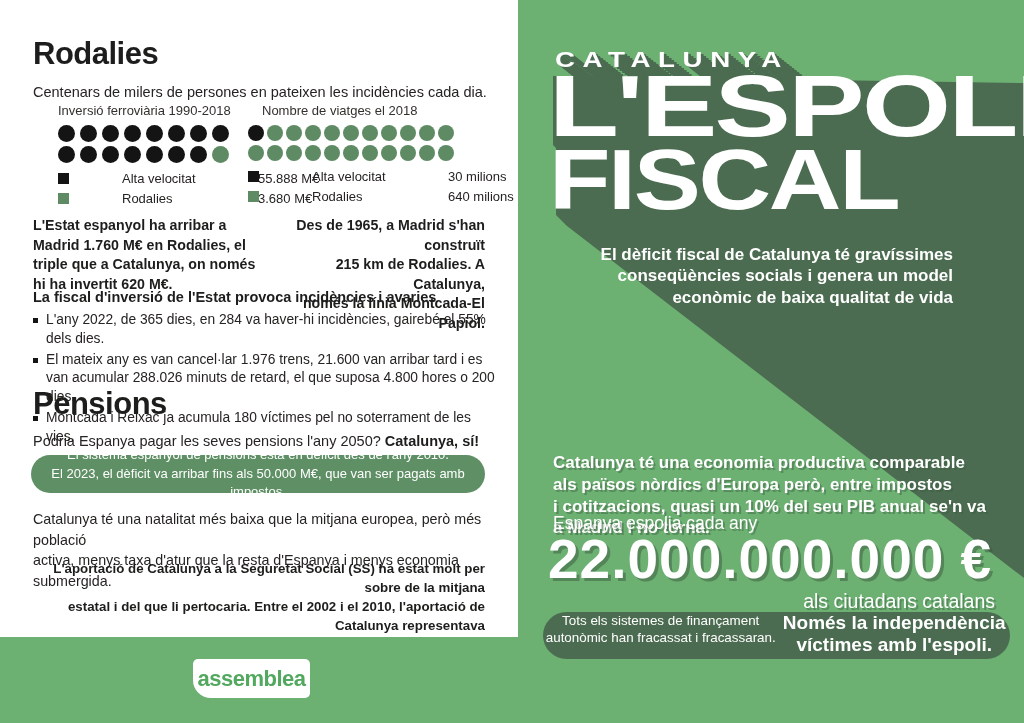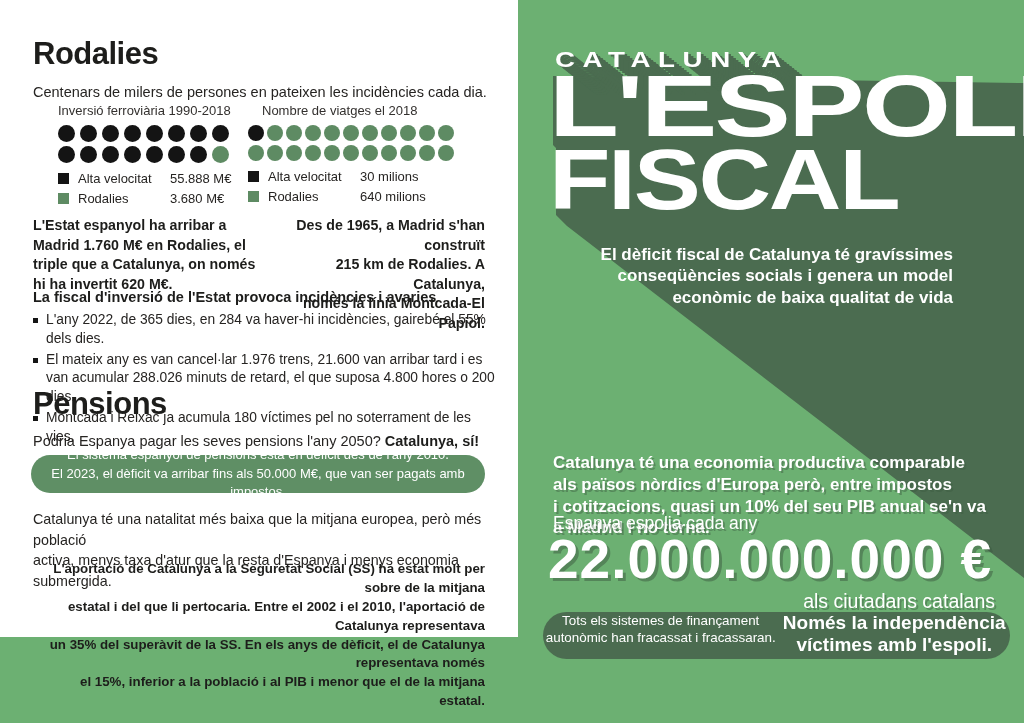--- a/index.html
+++ b/index.html
@@ -16,21 +16,21 @@
   #chart-1{left:248px;}
   .chart-title{font-size:13px;color:#33302e;margin-bottom:7px;}
   #chart-1 .chart-title{margin-left:14px;}
   .dots-row{display:flex;gap:5px;margin-bottom:4px;}
   #chart-1 .dots-row{gap:3px;}
   .dot{width:17px;height:17px;border-radius:50%;}
   #chart-1 .dot{width:16px;height:16px;}
   .dot-black{background:#141414;}
   .dot-green{background:#5e8b63;}
   .legend{margin-top:8px;}
-  .legend-row{display:flex;align-items:center;margin-bottom:5px;font-size:13px;color:#262422;}
+  .legend-row{display:flex;align-items:center;margin-bottom:5px;font-size:13px;color:#262422;gap:44px;}
   .legend-swatch{width:11px;height:11px;margin-right:9px;flex:none;}
   .legend-swatch.black{background:#141414;}
   .legend-swatch.green{background:#5e8b63;}
   .legend-label{width:92px;}
   .two-col{position:absolute;left:33px;top:216px;width:452px;display:flex;}
   .col-a{width:243px;font-size:14.2px;font-weight:bold;color:#1d1d1b;line-height:1.38;}
   .col-b{width:200px;margin-left:auto;font-size:14.2px;font-weight:bold;color:#1d1d1b;line-height:1.38;text-align:right;}
   .inc-heading{position:absolute;left:33px;top:289px;font-size:14.5px;font-weight:bold;color:#1d1d1b;}
   .bullets{position:absolute;left:33px;top:311px;width:462px;}
   .bullet{display:flex;font-size:13.8px;color:#262422;line-height:1.36;margin-bottom:2px;}
@@ -207,20 +207,25 @@
       <div>activa, menys taxa d'atur que la resta d'Espanya i menys economia submergida.</div>
     </div>
 
     <div class="para2">
       <div>L'aportació de Catalunya a la Seguretat Social (SS) ha estat molt per sobre de la mitjana</div>
       <div>estatal i del que li pertocaria. Entre el 2002 i el 2010, l'aportació de Catalunya representava</div>
       <div>un 35% del superàvit de la SS. En els anys de dèficit, el de Catalunya representava només</div>
       <div>el 15%, inferior a la població i al PIB i menor que el de la mitjana estatal.</div>
     </div>
 
+    <div class="green-strip">
+      <div class="assemblea-box">
+        <span class="assemblea-text">assemblea</span>
+      </div>
+    </div>
   </div>
 
   <div class="right-panel">
     <div class="wedge"></div>
 
     <div class="kicker">CATALUNYA</div>
     <div class="title-line" id="title1">L'ESPOLI</div>
     <div class="title-line" id="title2">FISCAL</div>
 
     <div class="lead">

